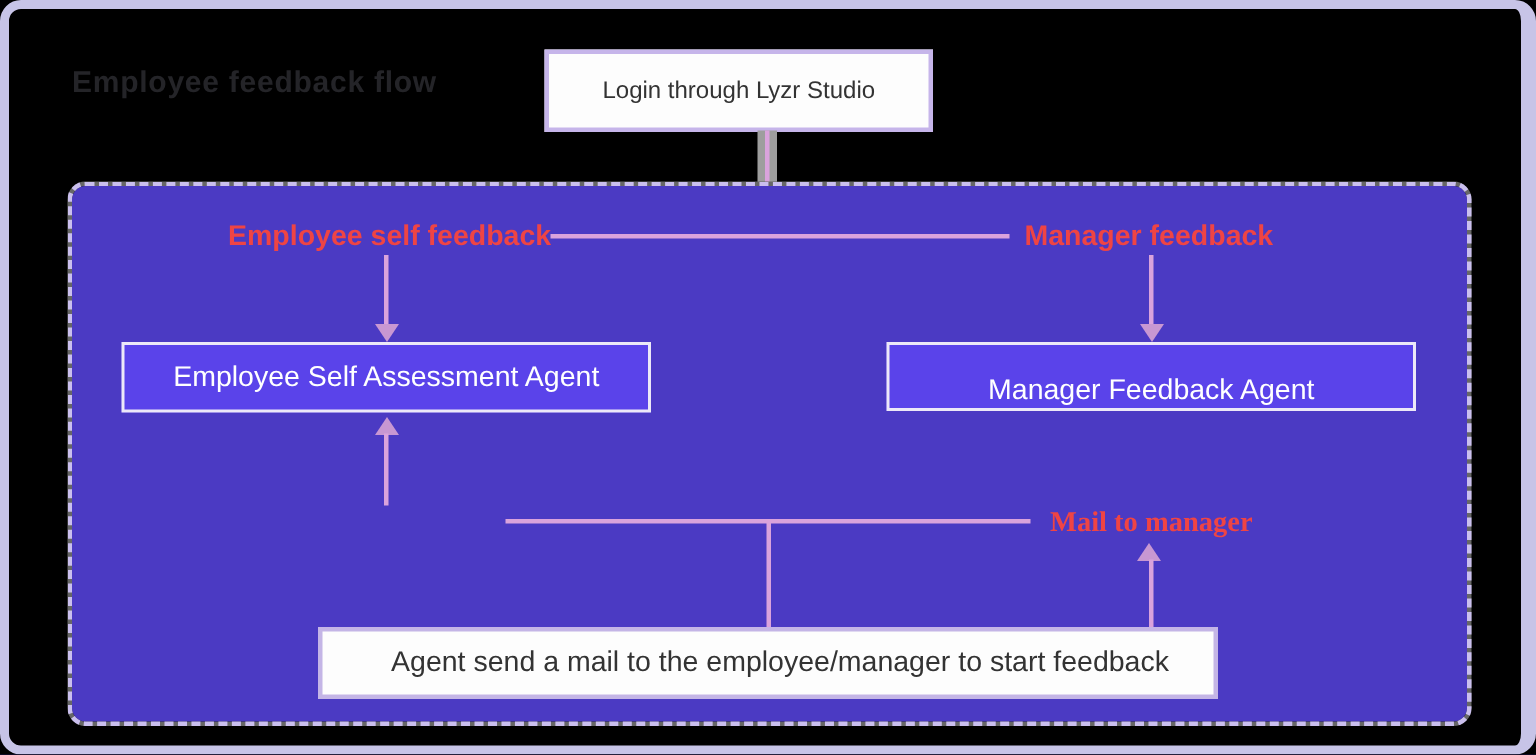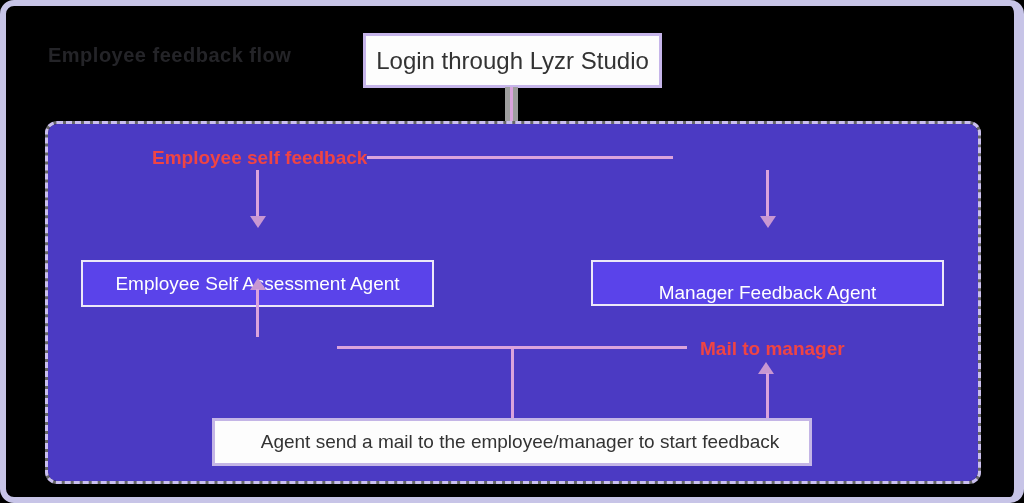--- a/index.html
+++ b/index.html
@@ -28,21 +28,21 @@
     white-space: nowrap;
   }
   
   .white-box {
     position: absolute;
     background: #fdfdfd;
     border: 3px solid #c6b5ea;
     display: flex; align-items: center; justify-content: center;
     color: #333333;
   }
-  .login-box { left: 363px; top: 33px; width: 299px; height: 55px; font-size: 24px; }
+  .login-box { left: 363px; top: 33px; width: 259px; height: 55px; font-size: 16px; }
   .bottom-box { left: 212px; top: 418px; width: 600px; height: 48px; font-size: 19px; border-color: #c4b5e6; padding-left: 16px; }
   
   .gray-sheath { position: absolute; left: 505px; top: 87px; width: 13px; height: 35px; background: #9e9e9e; }
   
   .container-gray-ring {
     position: absolute; left: 45px; top: 121px; width: 936px; height: 363px;
     border: 3px solid #676767; border-radius: 12px;
   }
   .flow-container {
     position: absolute; left: 45px; top: 121px; width: 936px; height: 363px;
@@ -73,21 +73,20 @@
     color: #ef4444; white-space: nowrap;
   }
   
   .agent-box {
     position: absolute; width: 353px; height: 47px;
     background: #5a43ea;
     border: 2px solid #ece8f8;
     display: flex; align-items: center; justify-content: center;
     color: #ffffff; font-size: 19px;
     white-space: nowrap;
-    margin-top: 32px;
   }
 </style>
 </head>
 <body>
 
 <div class="canvas">
 
   <div class="page-title">Employee feedback flow</div>
 
   <div class="white-box login-box">
@@ -96,37 +95,38 @@
 
   <div class="gray-sheath"></div>
   <div class="line v" style="left:510px; top:87px; height:72px;"></div>
 
   <div class="container-gray-ring"></div>
   <div class="flow-container"></div>
 
   <div class="line h" style="left:367px; top:156px; width:306px;"></div>
 
   <div class="flow-label" style="left:152px; top:147px;">Employee self feedback</div>
+  <div class="flow-label" style="left:683px; top:147px;">Manager feedback</div>
 
   <div class="line v" style="left:256px; top:170px; height:47px;"></div>
   <div class="arrow-down" style="left:250px; top:216px;"></div>
   <div class="line v" style="left:766px; top:170px; height:47px;"></div>
   <div class="arrow-down" style="left:760px; top:216px;"></div>
 
   <div class="agent-box" style="left:81px; top:228px;">
     <span>Employee Self Assessment Agent</span>
   </div>
   <div class="agent-box" style="left:591px; top:228px; height:46px;align-items:flex-end;">
     <span>Manager Feedback Agent</span>
   </div>
 
   <div class="arrow-up" style="left:250px; top:278px;"></div>
   <div class="line v" style="left:256px; top:289px; height:48px;"></div>
 
-  <div class="flow-label" style="left:700px; top:338px;">Mail to manager</div>
+  <div class="flow-label" style="left:700px; top:338px;font-family:Liberation Serif, serif;">Mail to manager</div>
 
   <div class="line h" style="left:337px; top:346px; width:350px;"></div>
   <div class="line v" style="left:511px; top:346px; height:72px;"></div>
   <div class="arrow-up" style="left:758px; top:362px;"></div>
   <div class="line v" style="left:766px; top:373px; height:45px;"></div>
 
   <div class="white-box bottom-box">
     <span>Agent send a mail to the employee/manager to start feedback</span>
   </div>
 

